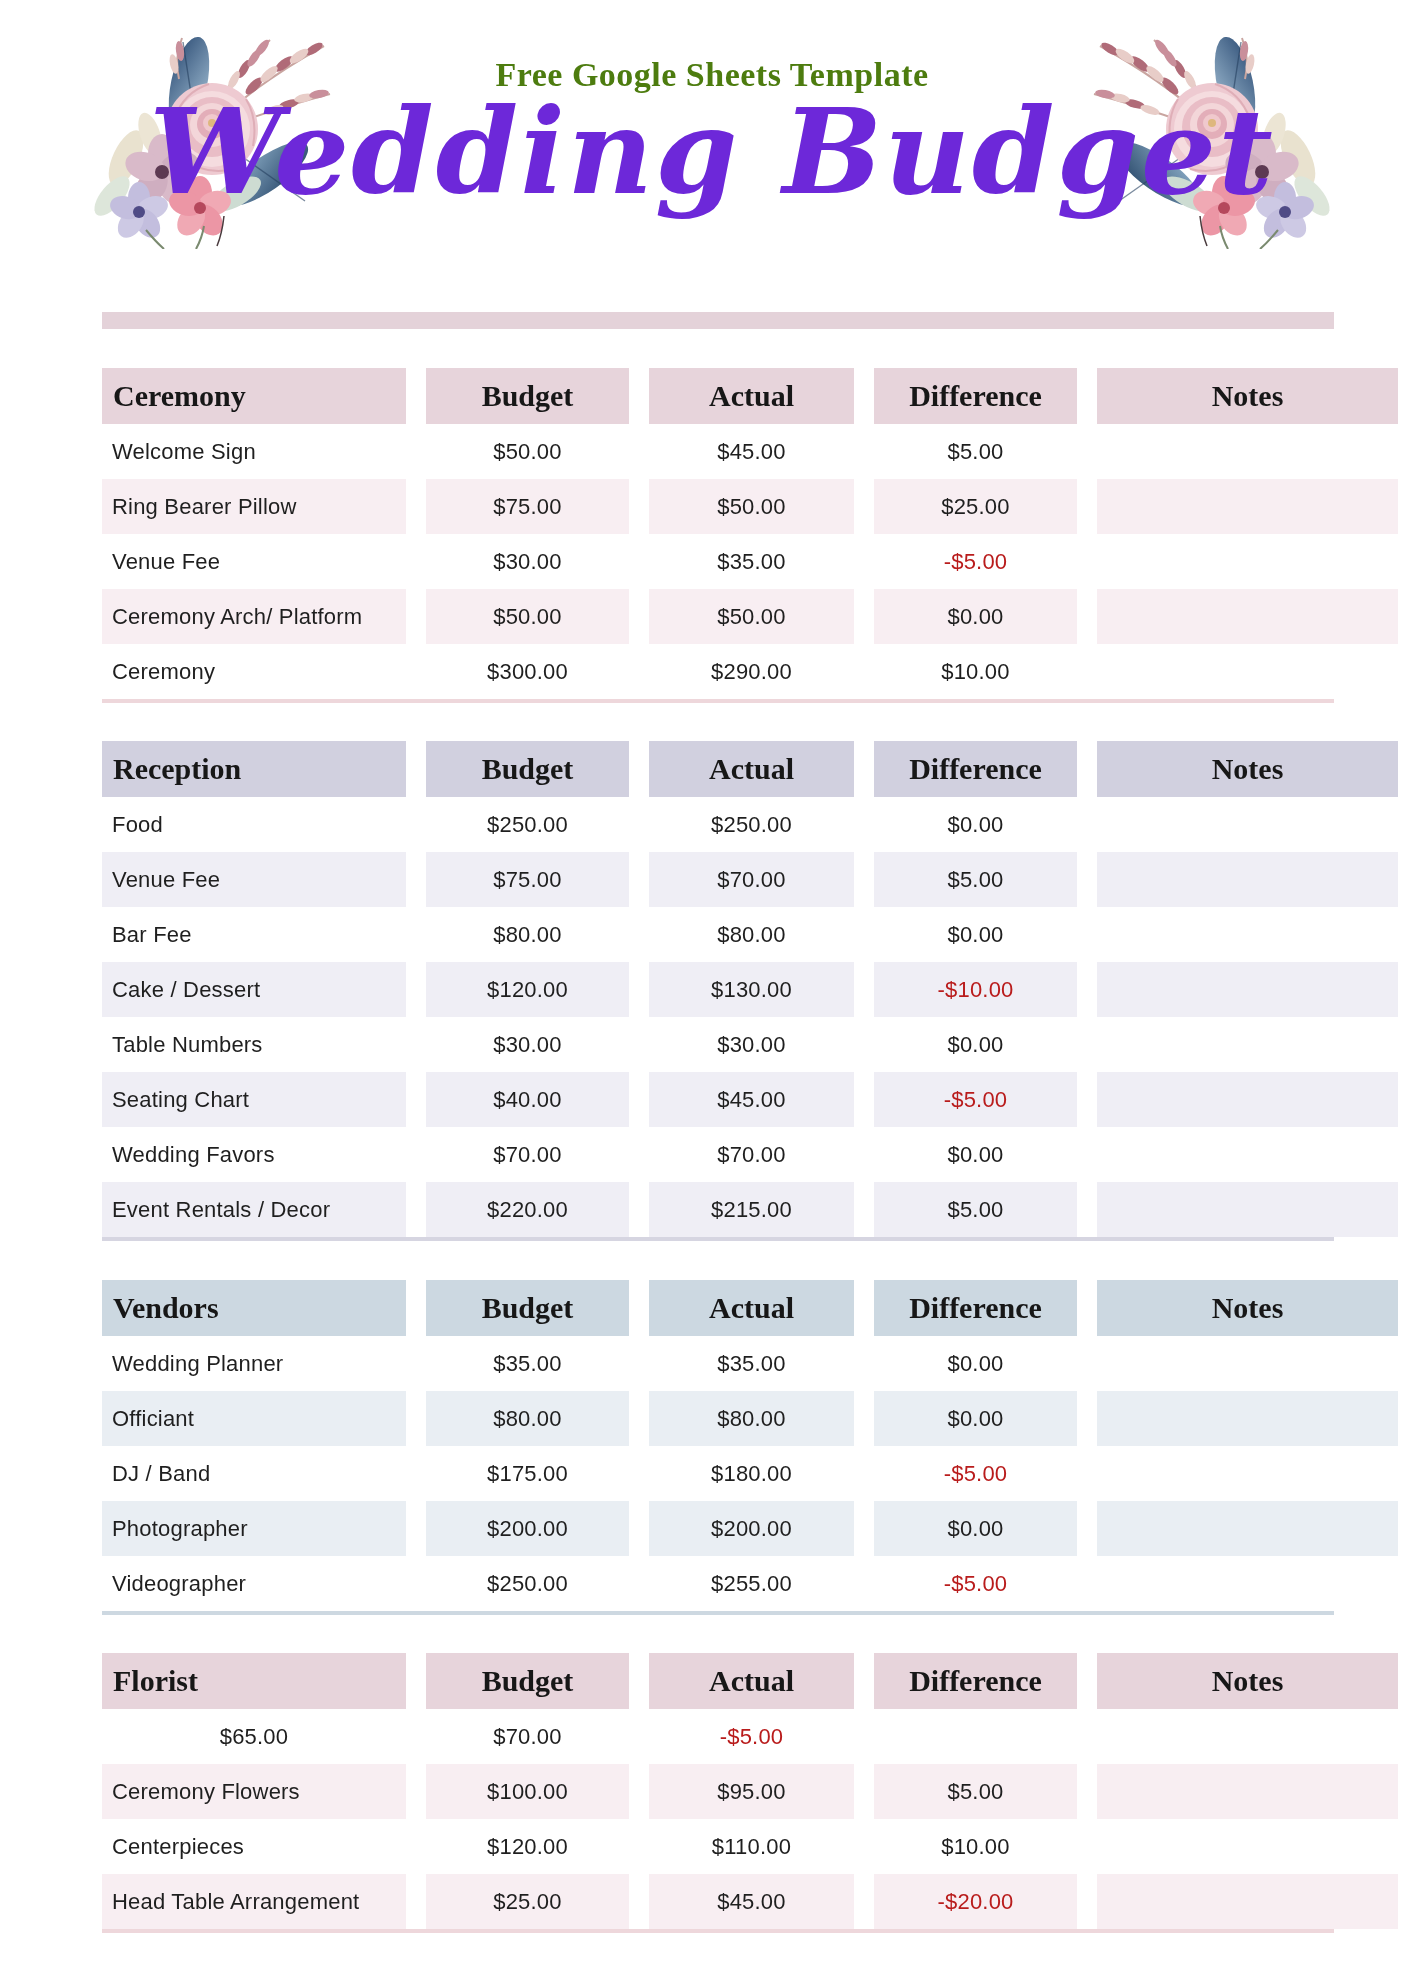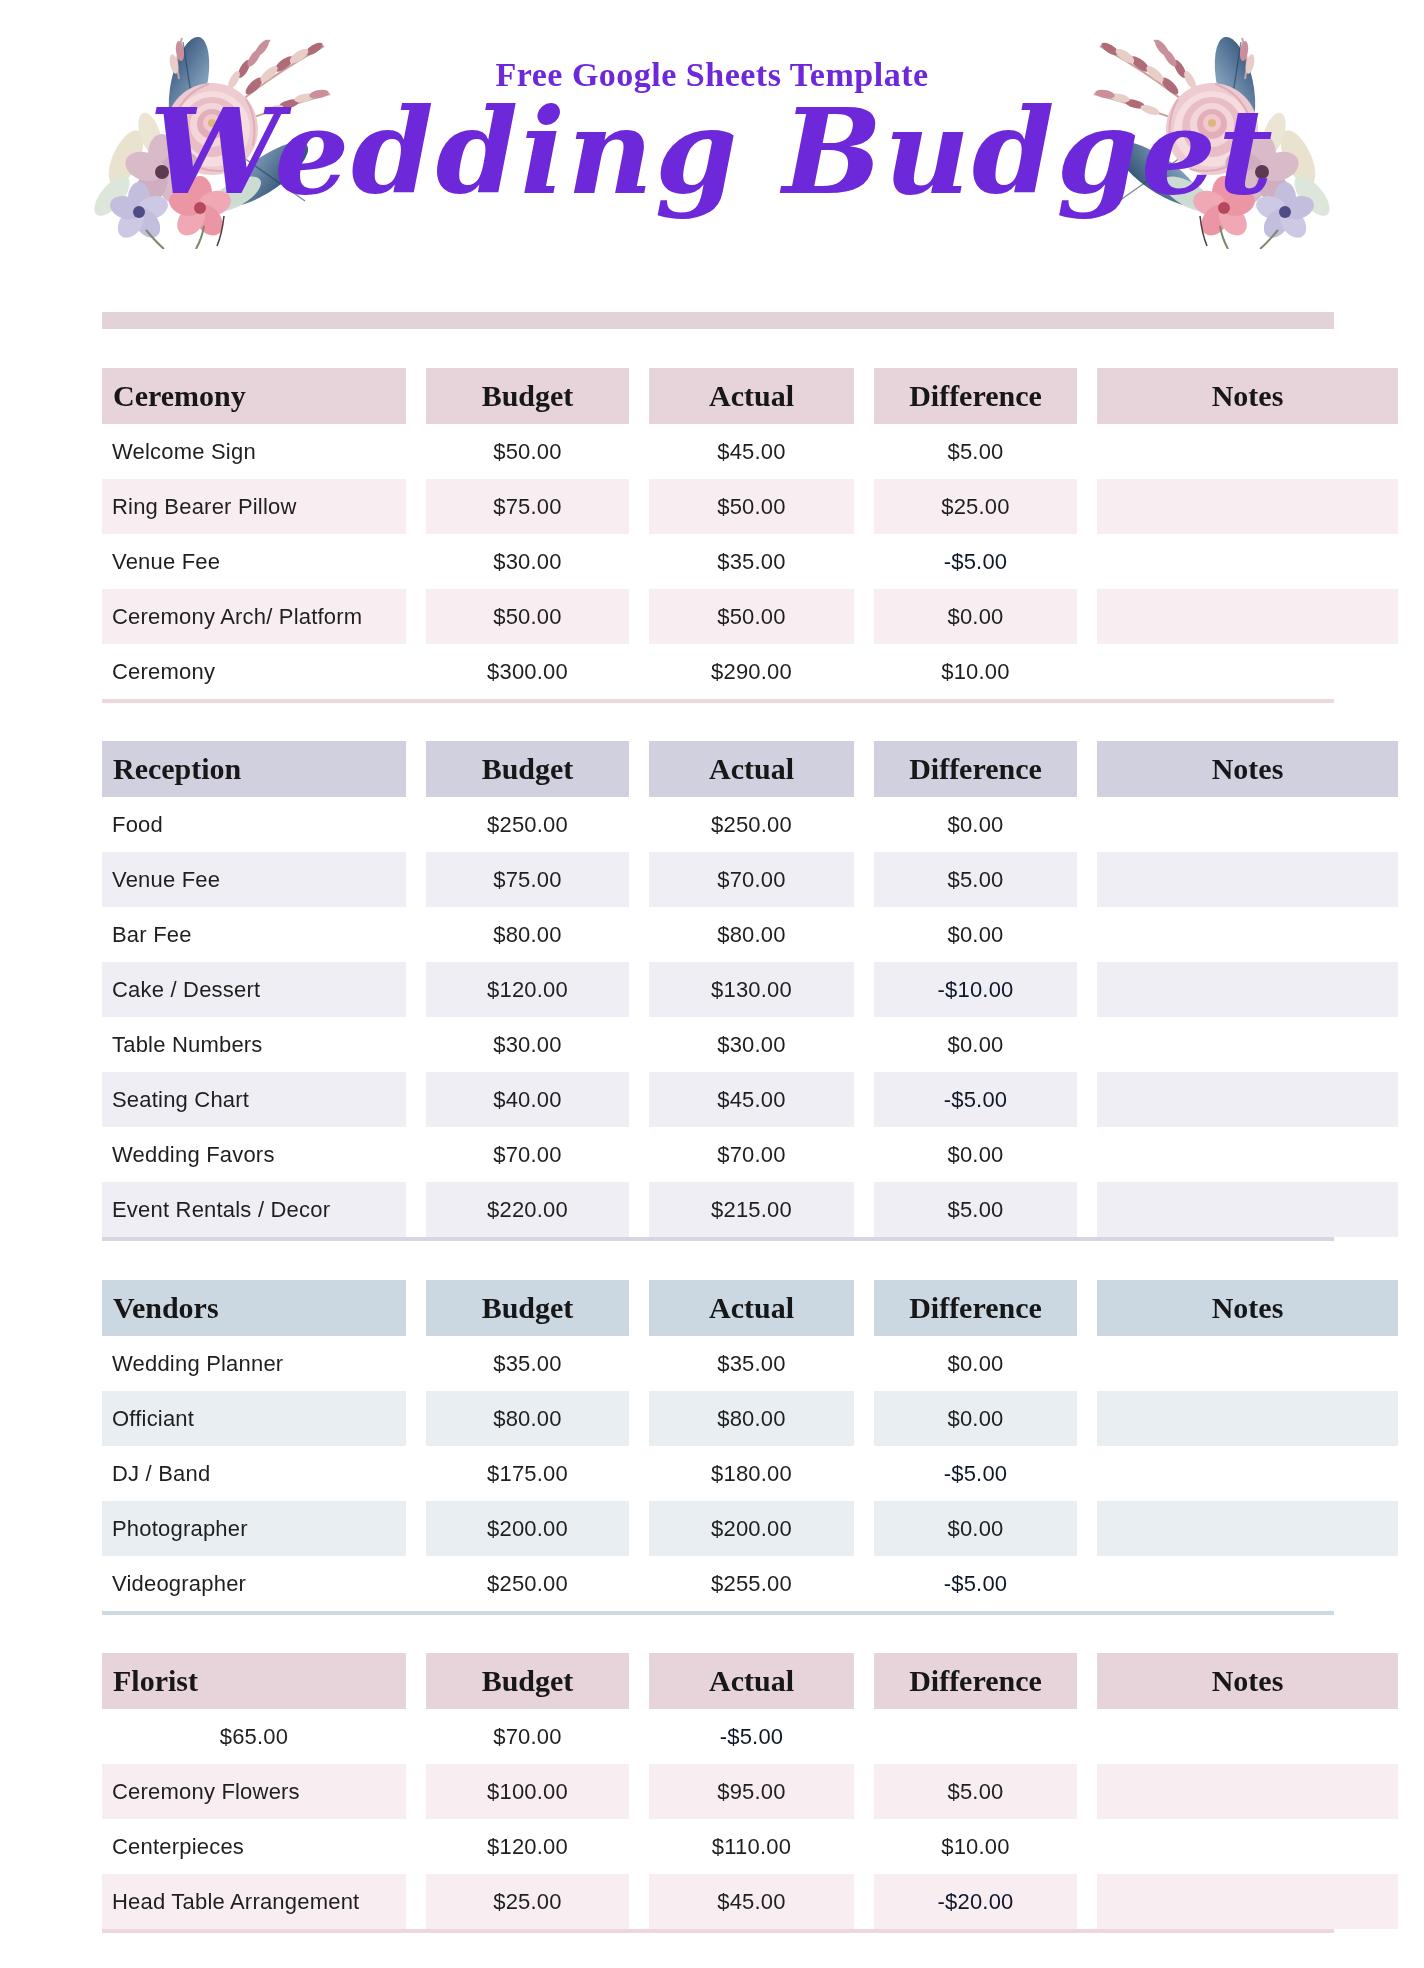--- a/index.html
+++ b/index.html
@@ -1,41 +1,41 @@
 <!DOCTYPE html>
 <html><head>
 <meta charset="utf-8">
 <style>
   html,body{margin:0;padding:0;background:#ffffff;}
   .page{position:relative;width:1424px;height:1968px;background:#ffffff;overflow:hidden;
         font-family:"Liberation Sans",sans-serif;}
   
   .subtitle{position:absolute;left:0;right:0;top:56px;text-align:center;
             font-family:"Liberation Serif",serif;font-weight:700;font-size:34px;
-            color:#6d28d9;letter-spacing:.5px;}
+            color:#4d7c0f;letter-spacing:.5px;}
   .script-title{position:absolute;left:0;right:0;top:82px;text-align:center;
             font-family:"DejaVu Serif",serif;font-style:italic;font-weight:700;
             font-size:118px;color:#6d28d9;letter-spacing:2px;}
   .bouquet{position:absolute;top:24px;width:252px;height:225px;}
   .bouquet.left{left:84px;}
   .bouquet.right{left:1088px;transform:scaleX(-1);}
   .banner{position:absolute;left:102px;top:312px;width:1232px;height:17px;background:#e4d2d9;}
   
   .sheet-table{position:absolute;left:102px;width:1232px;}
   .thead,.trow{display:grid;grid-template-columns:304px 203px 205px 203px 301px;column-gap:20px;}
   .thead{height:56px;}
   .thead .cell{display:flex;align-items:center;justify-content:center;
                font-family:"Liberation Serif",serif;font-weight:700;font-size:30px;color:#171717;}
   .thead .cell.name{justify-content:flex-start;padding-left:11px;}
   .trow{height:55px;}
   .trow .cell{display:flex;align-items:center;justify-content:center;
               font-size:22px;color:#1f1f1f;letter-spacing:.2px;}
   .trow .cell.label{justify-content:flex-start;padding-left:10px;}
   .underline{height:4px;}
-  .cell.neg{color:#0f172a;}
+  .cell.neg{color:#b91c1c;}
   
   .theme-pink .thead .cell{background:#e7d4db;}
   .theme-pink .trow:nth-child(odd) .cell{background:#f8eef2;}
   .theme-pink .underline{background:#eed7db;}
   .theme-lavender .thead .cell{background:#d1d0df;}
   .theme-lavender .trow:nth-child(odd) .cell{background:#efeef5;}
   .theme-lavender .underline{background:#d6d5e1;}
   .theme-blue .thead .cell{background:#ccd8e1;}
   .theme-blue .trow:nth-child(odd) .cell{background:#e9eef3;}
   .theme-blue .underline{background:#cdd8e1;}

